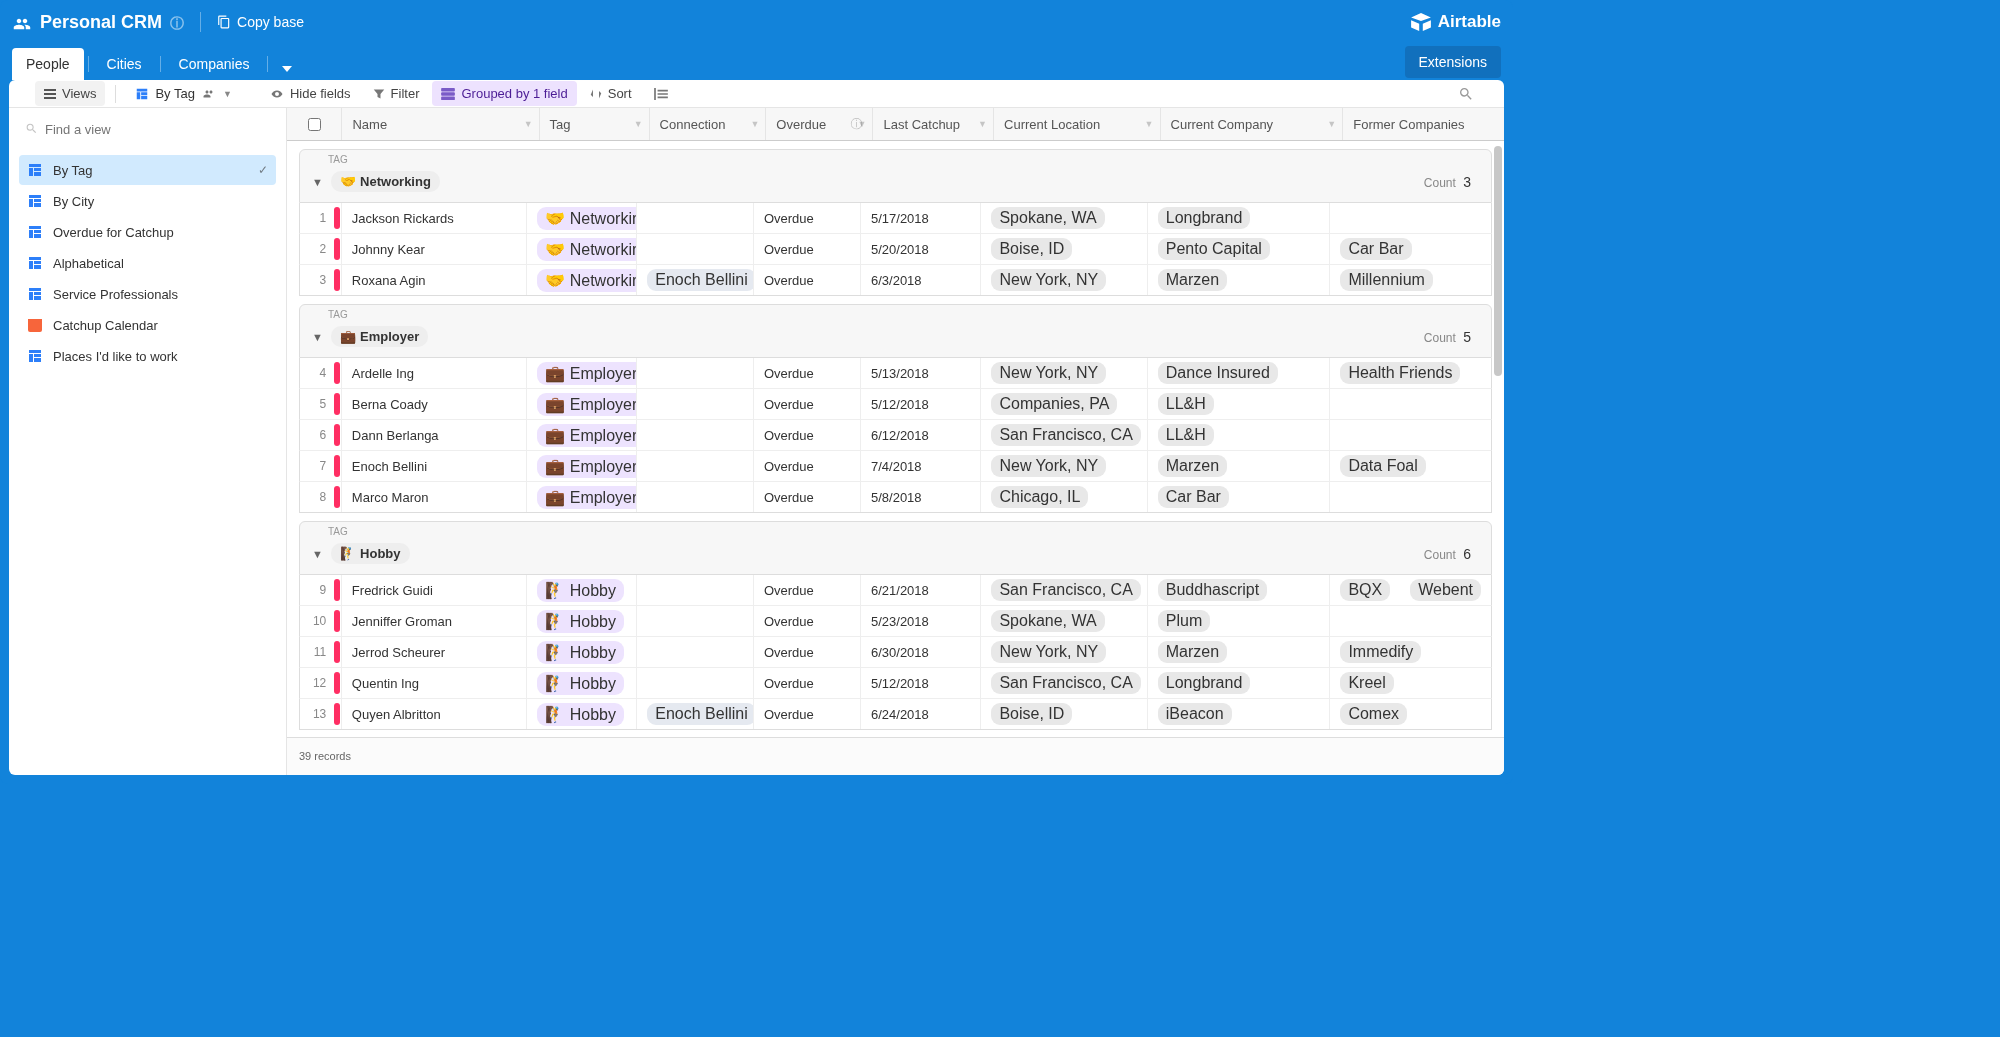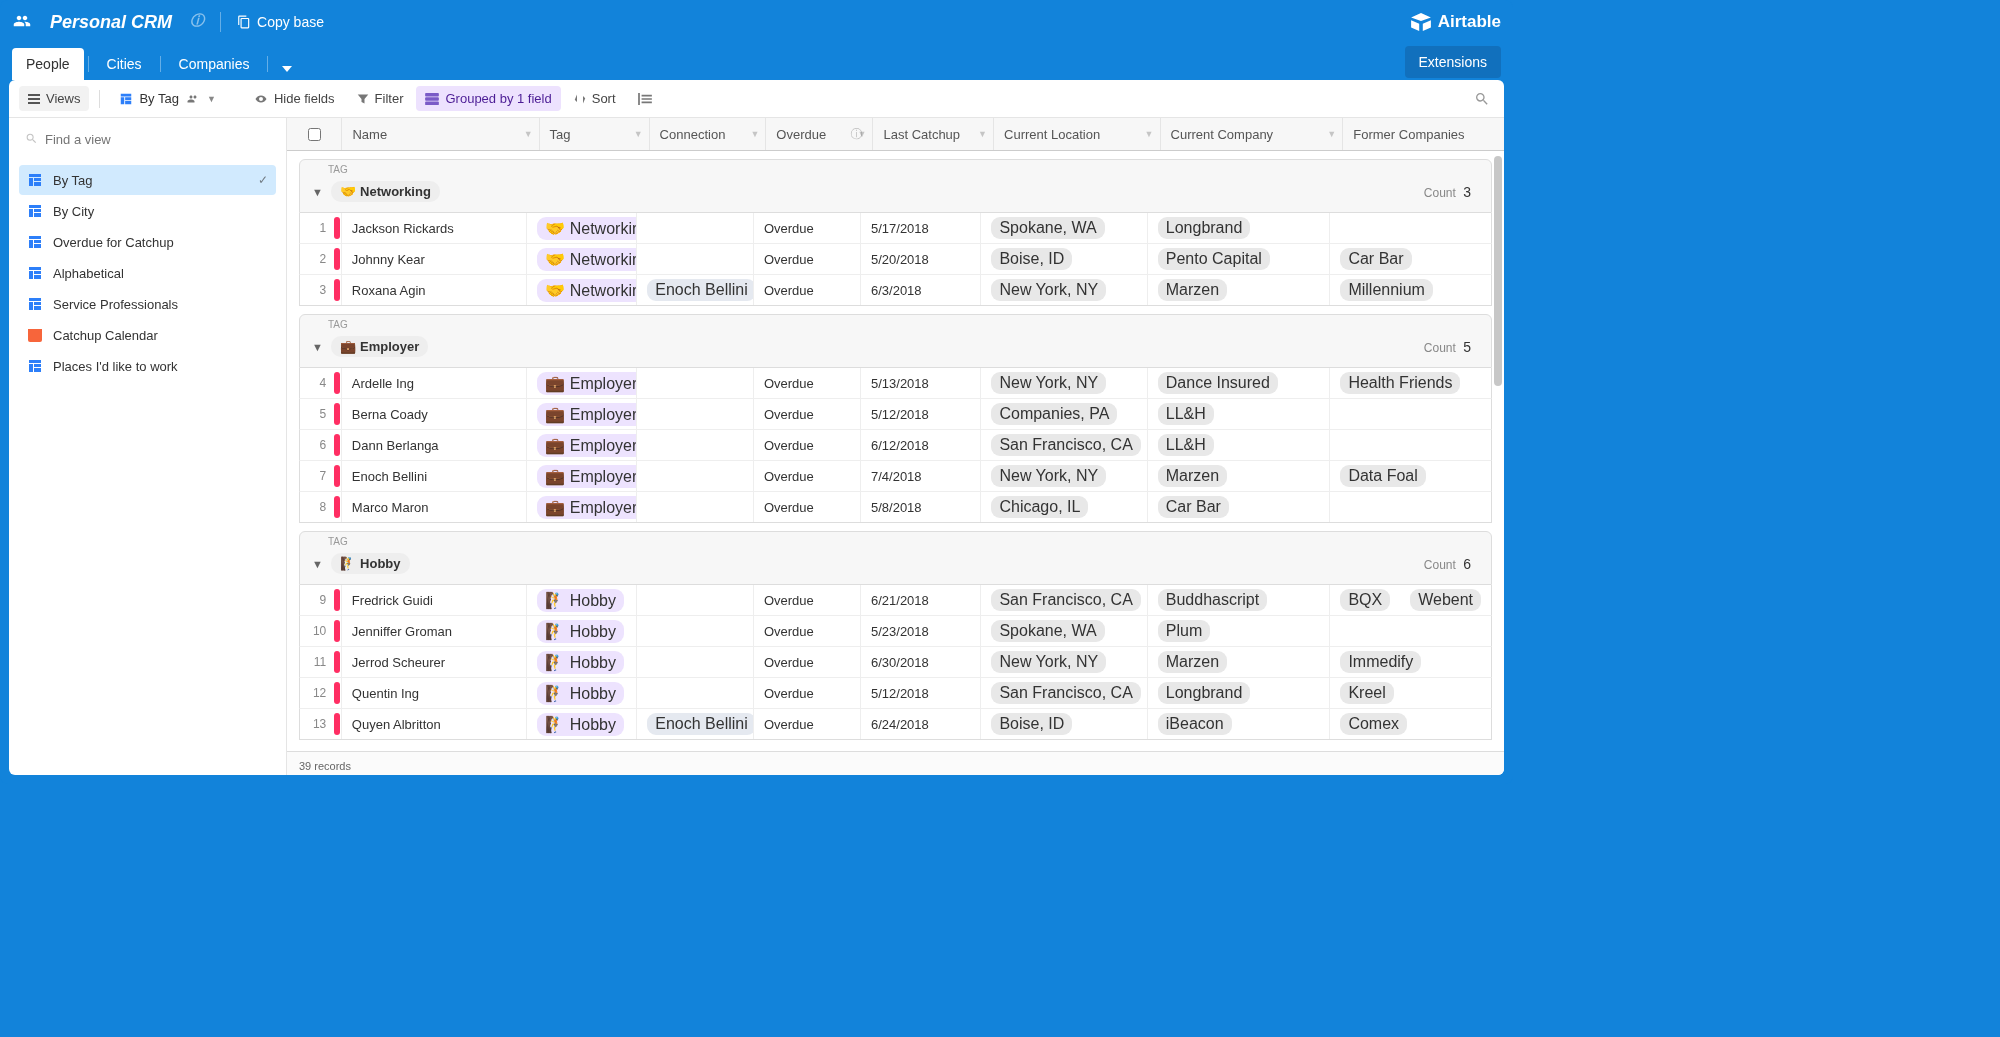--- a/index.html
+++ b/index.html
@@ -1,40 +1,40 @@
 <!DOCTYPE html>
 <html><head>
 <meta charset="utf-8">
 <style>
 * { margin: 0; padding: 0; box-sizing: border-box; }
 body { font-family: -apple-system, BlinkMacSystemFont, "Segoe UI", Helvetica, Arial, sans-serif; background: #1283da; font-size: 13px; color: #333; }
 .app { width: 1513px; height: 784px; background: #1283da; border-radius: 8px; overflow: hidden; position: relative; }
 
 
 .topbar { height: 44px; display: flex; align-items: center; padding: 0 12px; color: #fff; }
-.topbar .title-wrap { display: flex; align-items: flex-start; gap: 18px; font-size: 18px; font-weight: 600; font-style: italic; }
+.topbar .title-wrap { display: flex; align-items: flex-end; gap: 8px; font-size: 18px; font-weight: 600; }
 .topbar .people-icon { font-size: 18px; }
 .topbar .info-icon { opacity: 0.5; font-size: 14px; }
 .topbar .sep { width: 1px; height: 20px; background: rgba(255,255,255,0.35); margin: 0 16px; }
 .topbar .copy-base { display: flex; align-items: center; gap: 6px; font-size: 14px; cursor: pointer; }
 .topbar .brand { margin-left: auto; display: flex; align-items: center; gap: 6px; font-size: 17px; font-weight: 600; }
 
 
 .tabbar { height: 36px; display: flex; align-items: flex-end; padding: 0 12px; }
 .tab { padding: 8px 14px; color: #fff; font-size: 14px; cursor: pointer; border-radius: 4px 4px 0 0; }
 .tab.active { background: #fff; color: #333; font-weight: 500; }
 .tab-sep { width: 1px; height: 16px; background: rgba(255,255,255,0.35); margin: 0 4px 8px; }
 .tab.caret { padding: 8px 10px; }
 .ext-btn { margin-left: auto; background: #1170bd; color: #fff; padding: 8px 14px; border-radius: 4px; font-size: 14px; cursor: pointer; margin-bottom: 2px; }
 
 
 .workspace { background: #fff; margin: 0 9px 9px; border-radius: 6px; height: 695px; display: flex; flex-direction: column; overflow: hidden; }
 
 
-.toolbar { height: 38px; display: flex; align-items: center; padding: 0 10px; border-bottom: 1px solid #e5e5e5; gap: 4px; }
+.toolbar { height: 28px; display: flex; align-items: center; padding: 0 26px; border-bottom: 1px solid #e5e5e5; gap: 4px; }
 .tool-btn { display: flex; align-items: center; gap: 6px; padding: 5px 9px; border-radius: 4px; cursor: pointer; font-size: 13px; color: #444; }
 .tool-btn.views { background: #f2f2f2; font-weight: 500; }
 .tool-btn.active-group { background: #ede2fe; color: #4c1d95; }
 .tool-sep { width: 1px; height: 18px; background: #ddd; margin: 0 6px; }
 .tool-current-view { display: flex; align-items: center; gap: 6px; padding: 5px 9px; cursor: pointer; font-weight: 500; }
 .grid-ico { width: 14px; height: 14px; display: inline-flex; }
 .grid-ico.blue svg { fill: #2d7ff9; }
 .toolbar .search-ico { margin-left: auto; opacity: 0.6; cursor: pointer; padding: 4px; }
 
 
@@ -90,21 +90,21 @@
 .w-conn { width: 121px; }
 .w-over { width: 111px; }
 .w-last { width: 125px; }
 .w-loc { width: 173px; }
 .w-comp { width: 190px; }
 .w-former { width: 167px; }
 
 
 .group-rows .data-row .cell.rownum { width: 33px; }
 
-.footer { height: 24px; border-top: 1px solid #ddd; background: #fbfbfb; font-size: 11px; color: #666; display: flex; align-items: flex-end; padding: 3px 12px; }
+.footer { height: 38px; border-top: 1px solid #ddd; background: #fbfbfb; font-size: 11px; color: #666; display: flex; align-items: flex-start; padding: 12px 12px; }
 
 .scroll-thumb { position: absolute; right: 2px; top: 38px; width: 8px; height: 230px; background: rgba(0,0,0,0.22); border-radius: 4px; }
 
 svg { display: block; }
 </style>
 </head>
 <body>
 
 <div class="app">
 

